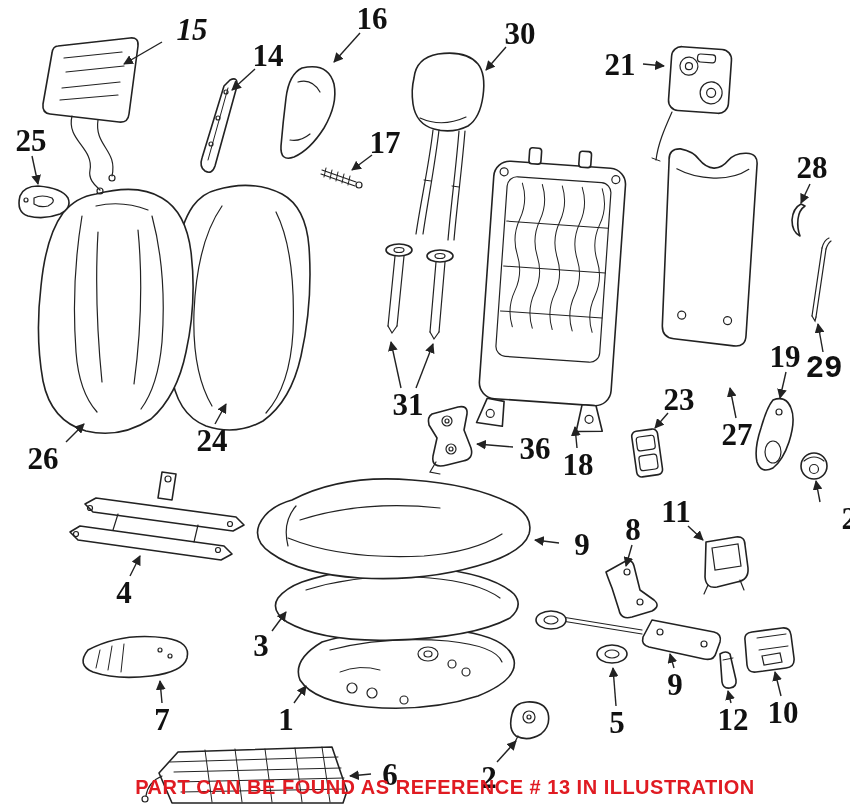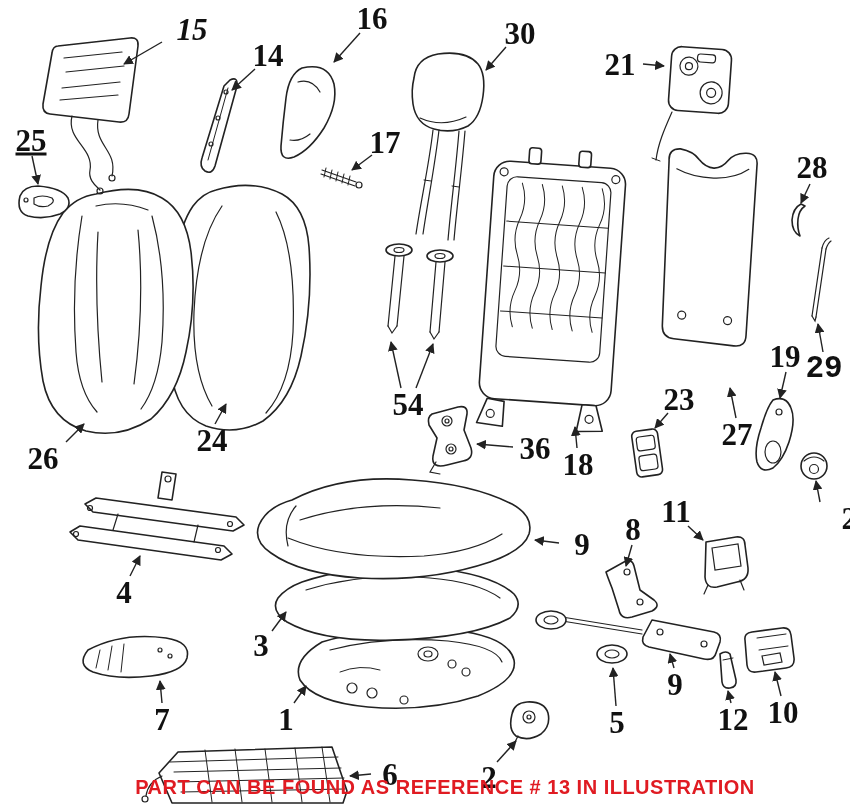--- a/index.html
+++ b/index.html
@@ -374,23 +374,23 @@
       <div class="part-label" style="left: 192px; top: 29px; font-style: italic;">15</div>
       <div class="part-label" style="left: 372px; top: 18px;">16</div>
       <div class="part-label" style="left: 385px; top: 142px;">17</div>
       <div class="part-label" style="left: 578px; top: 464px;">18</div>
       <div class="part-label" style="left: 785px; top: 356px;">19</div>
       <div class="part-label" style="left: 822px; top: 518px; margin-left: 35px;">20</div>
       <div class="part-label" style="left: 620px; top: 64px;">21</div>
       <div class="part-label" style="left: 535px; top: 448px;">36</div>
       <div class="part-label" style="left: 679px; top: 399px;">23</div>
       <div class="part-label" style="left: 212px; top: 440px;">24</div>
-      <div class="part-label" style="left: 31px; top: 140px; text-decoration: underline;">25</div>
+      <div class="part-label" style="left: 31px; top: 140px;">25</div>
       <div class="part-label" style="left: 43px; top: 458px;">26</div>
       <div class="part-label" style="left: 737px; top: 434px;">27</div>
       <div class="part-label" style="left: 812px; top: 167px;">28</div>
       <div class="part-label" style="left: 824px; top: 368px; font-family: Liberation Mono, monospace;">29</div>
       <div class="part-label" style="left: 520px; top: 33px;">30</div>
-      <div class="part-label" style="left: 408px; top: 404px;">54</div>
+      <div class="part-label" style="left: 408px; top: 404px;">31</div>
     </div>
 
   <div class="caption" style="color: rgb(224, 27, 34);">PART CAN BE FOUND AS REFERENCE # 13 IN ILLUSTRATION</div>
 </div>
 
 </body></html>

